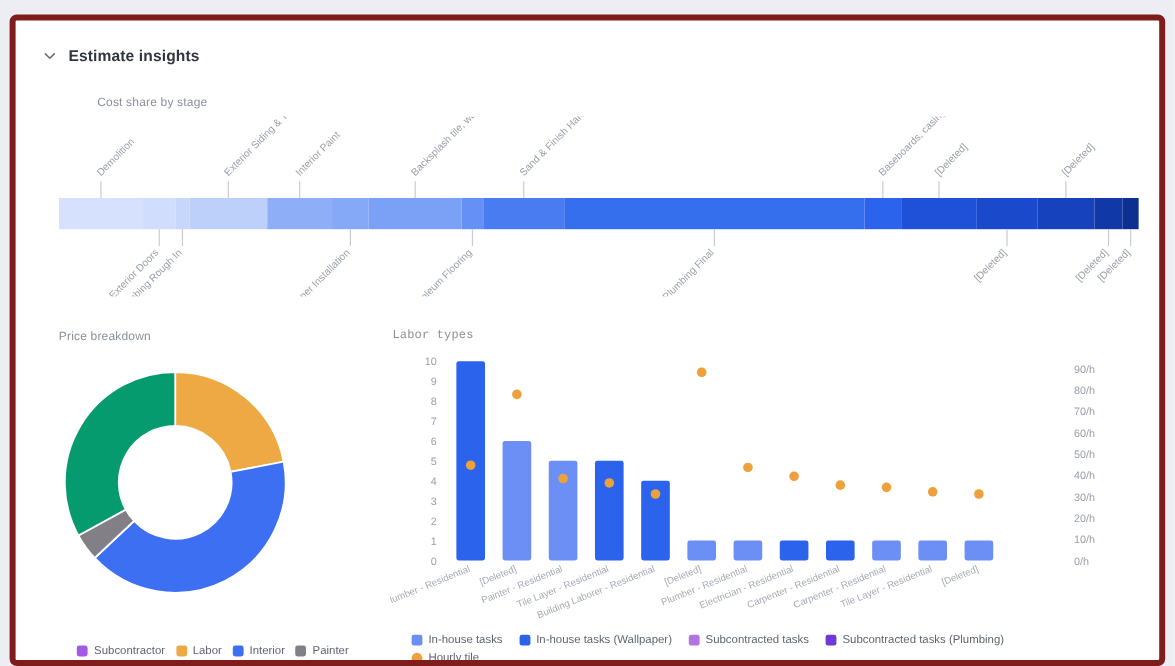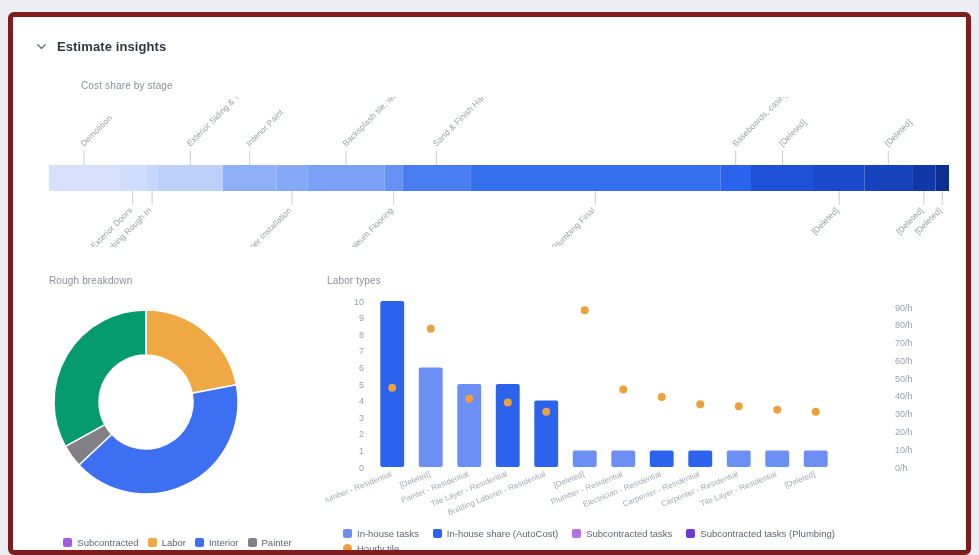--- a/index.html
+++ b/index.html
@@ -137,33 +137,33 @@
           <text x="874.80" y="114.00" transform="rotate(-45 874.80 114)" fill="#9aa0ab" font-size="8.5" font-family="&quot;Liberation Sans&quot;, sans-serif" text-anchor="end">[Deleted]</text>
         </g>
         <g>
           <rect x="886.50" y="68" width="13.50" height="26" fill="#0c2f90"></rect>
           <line x1="893.25" y1="94" x2="893.25" y2="108" stroke="#c9ccd3" stroke-width="1"></line>
           <text x="893.25" y="114.00" transform="rotate(-45 893.25 114)" fill="#9aa0ab" font-size="8.5" font-family="&quot;Liberation Sans&quot;, sans-serif" text-anchor="end">[Deleted]</text>
         </g>
       </svg>
   </div>
 
-  <div class="sec-title" style="left:36px; top:258px;">Rough breakdown</div>
+  <div class="sec-title" style="left:36px; top:258px;">Price breakdown</div>
   <div id="donut-wrap">
     <svg id="donut-svg" width="270" height="230" viewBox="0 0 270 230">
         <path d="M 105 21 A 92 92 0 0 1 195.37042706703937 95.76091905811333 L 151.16750078424838 104.19307821447094 A 47 47 0 0 0 105 66 Z" fill="#efa944" stroke="#ffffff" stroke-width="1.5"></path>
         <path d="M 195.37042706703937 95.76091905811333 A 92 92 0 0 1 37.93488627723016 175.9783337454394 L 70.73847451119366 145.17371397864838 A 47 47 0 0 0 151.16750078424838 104.19307821447094 Z" fill="#3d6ff2" stroke="#ffffff" stroke-width="1.5"></path>
         <path d="M 37.93488627723016 175.9783337454394 A 92 92 0 0 1 24.379785435964564 157.32133801735785 L 63.81358603793842 135.64242268278065 A 47 47 0 0 0 70.73847451119366 145.17371397864838 Z" fill="#837f86" stroke="#ffffff" stroke-width="1.5"></path>
         <path d="M 24.379785435964564 157.32133801735785 A 92 92 0 0 1 104.99999999999999 21 L 104.99999999999999 66 A 47 47 0 0 0 63.81358603793842 135.64242268278065 Z" fill="#069b6e" stroke="#ffffff" stroke-width="1.5"></path>
       </svg>
   </div>
   <div class="legend" id="donut-legend">
       <div class="lg-item">
         <span class="lg-sw" style="background: rgb(162, 89, 230);"></span>
-        <span class="lg-tx">Subcontracted</span>
+        <span class="lg-tx">Subcontractor</span>
       </div>
       <div class="lg-item">
         <span class="lg-sw" style="background: rgb(239, 169, 68);"></span>
         <span class="lg-tx">Labor</span>
       </div>
       <div class="lg-item">
         <span class="lg-sw" style="background: rgb(61, 111, 242);"></span>
         <span class="lg-tx">Interior</span>
       </div>
       <div class="lg-item">
@@ -173,21 +173,21 @@
       <div class="lg-item">
         <span class="lg-sw" style="background: rgb(95, 91, 99);"></span>
         <span class="lg-tx">Tax</span>
       </div>
       <div class="lg-item">
         <span class="lg-sw" style="background: rgb(6, 155, 110);"></span>
         <span class="lg-tx">Paint</span>
       </div>
     </div>
 
-  <div class="sec-title" style="left:314px; top:258px;">Labor types</div>
+  <div class="sec-title" style="left:314px; top:258px;font-family:Liberation Mono, monospace;">Labor types</div>
   <div id="labor-wrap">
     <svg id="labor-svg" width="640" height="230" viewBox="0 0 640 230">
         <text x="39" y="15.5" text-anchor="end" fill="#9aa0ab" font-size="9" font-family="&quot;Liberation Sans&quot;, sans-serif">10</text>
         <text x="39" y="32.1" text-anchor="end" fill="#9aa0ab" font-size="9" font-family="&quot;Liberation Sans&quot;, sans-serif">9</text>
         <text x="39" y="48.7" text-anchor="end" fill="#9aa0ab" font-size="9" font-family="&quot;Liberation Sans&quot;, sans-serif">8</text>
         <text x="39" y="65.30000000000001" text-anchor="end" fill="#9aa0ab" font-size="9" font-family="&quot;Liberation Sans&quot;, sans-serif">7</text>
         <text x="39" y="81.9" text-anchor="end" fill="#9aa0ab" font-size="9" font-family="&quot;Liberation Sans&quot;, sans-serif">6</text>
         <text x="39" y="98.5" text-anchor="end" fill="#9aa0ab" font-size="9" font-family="&quot;Liberation Sans&quot;, sans-serif">5</text>
         <text x="39" y="115.10000000000001" text-anchor="end" fill="#9aa0ab" font-size="9" font-family="&quot;Liberation Sans&quot;, sans-serif">4</text>
         <text x="39" y="131.70000000000002" text-anchor="end" fill="#9aa0ab" font-size="9" font-family="&quot;Liberation Sans&quot;, sans-serif">3</text>
@@ -242,21 +242,21 @@
         <text x="490.75" y="187" transform="rotate(-22 490.75 187)" text-anchor="end" fill="#a4a9b3" font-size="8" font-family="&quot;Liberation Sans&quot;, sans-serif">[Deleted]</text>
       </svg>
   </div>
   <div class="legend" id="labor-legend">
       <div class="lg-item">
         <span class="lg-sw" style="background: rgb(108, 143, 245);"></span>
         <span class="lg-tx">In-house tasks</span>
       </div>
       <div class="lg-item">
         <span class="lg-sw" style="background: rgb(43, 99, 236);"></span>
-        <span class="lg-tx">In-house share (AutoCost)</span>
+        <span class="lg-tx">In-house tasks (Wallpaper)</span>
       </div>
       <div class="lg-item">
         <span class="lg-sw" style="background: rgb(178, 116, 224);"></span>
         <span class="lg-tx">Subcontracted tasks</span>
       </div>
       <div class="lg-item">
         <span class="lg-sw" style="background: rgb(108, 59, 212);"></span>
         <span class="lg-tx">Subcontracted tasks (Plumbing)</span>
       </div>
       <div class="lg-item">

